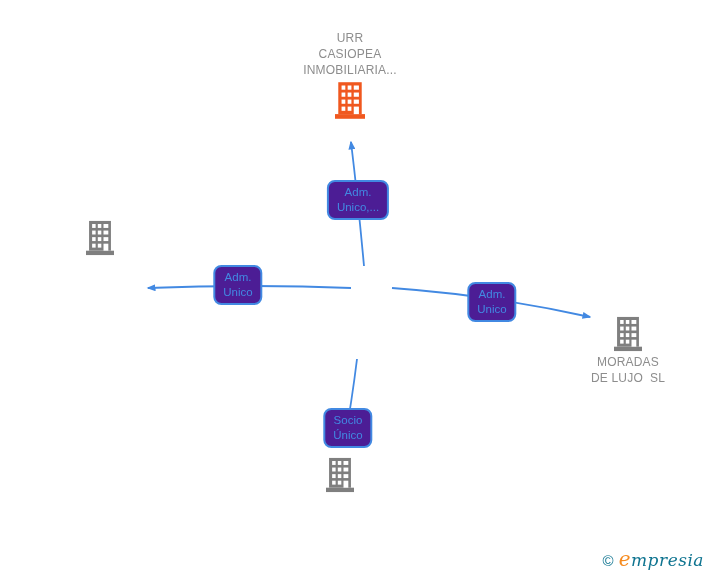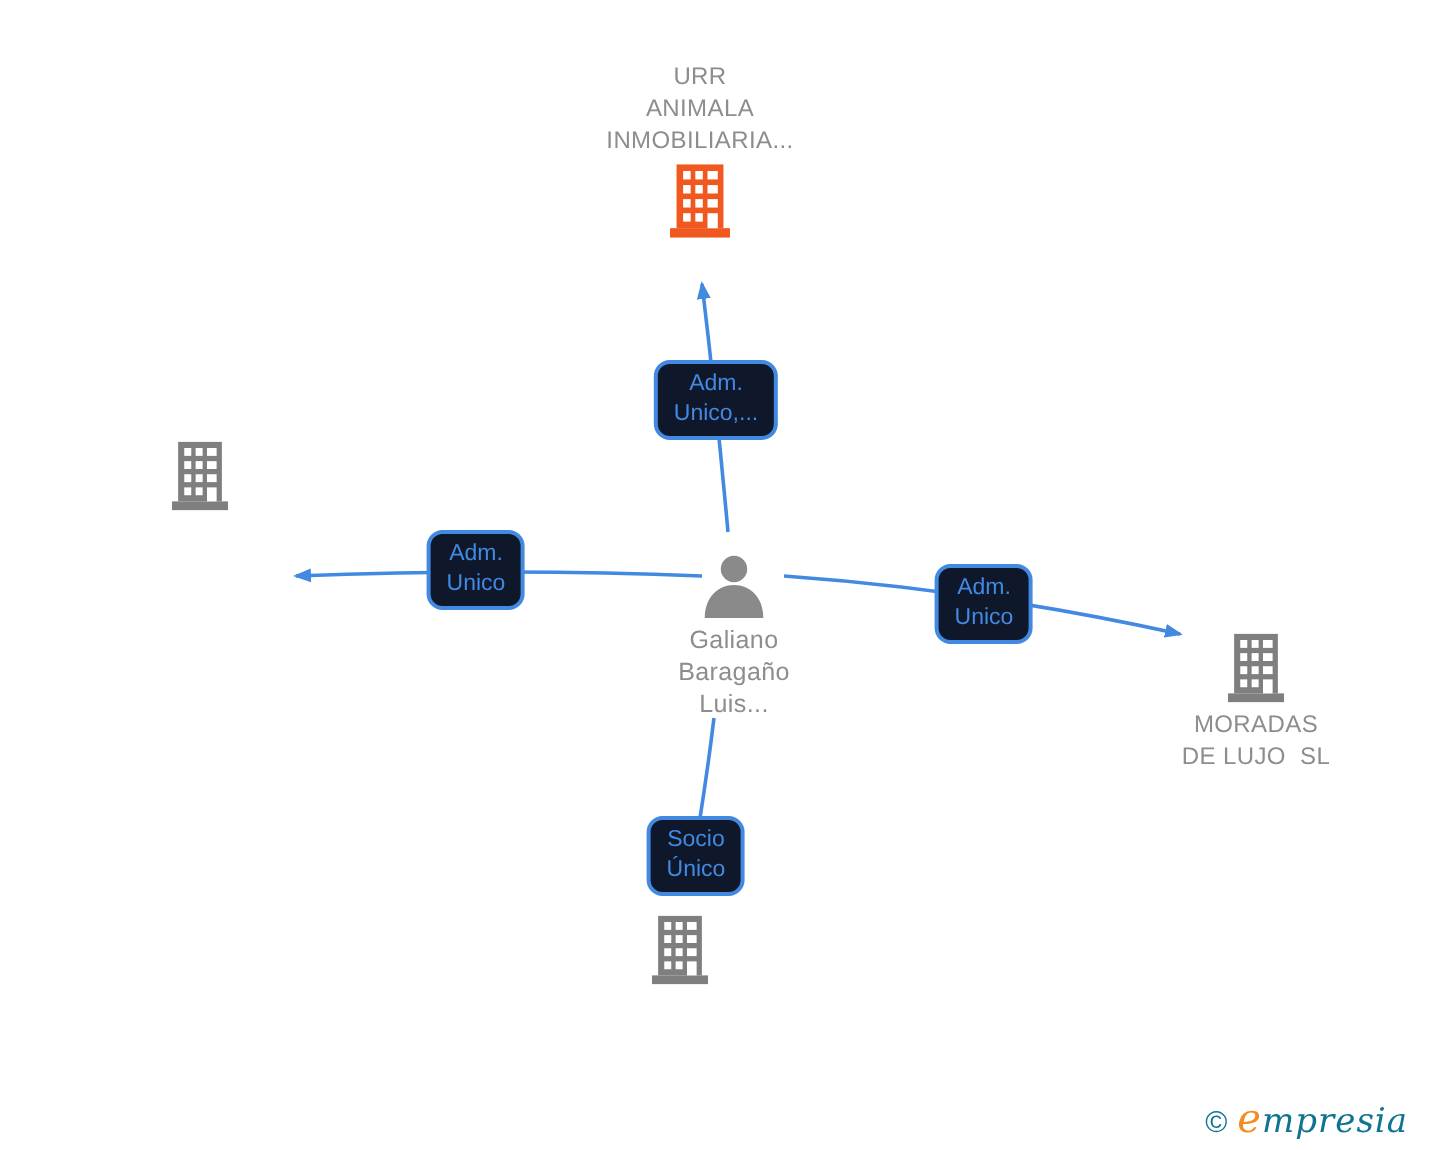--- a/index.html
+++ b/index.html
@@ -44,21 +44,21 @@
   .node.company .name { font-size: 12px; }
   .node.person .name { font-size: 12.5px; line-height: 16px; }
   .node .icon { display: block; }
   .gap-above-icon { height: 3px; }
   .gap-above-name { height: 2px; }
 
   .relation-badge {
     position: absolute;
     transform: translate(-50%, -50%);
     z-index: 3;
-    background: #0f172a;
+    background: #4c1d95;
     border: 2px solid #4289e2;
     border-radius: 8px;
     color: #4289e2;
     font-size: 11.5px;
     line-height: 15px;
     padding: 3px 8px;
     text-align: center;
     cursor: pointer;
   }
   .relation-badge span { display: block; white-space: pre; }
@@ -103,21 +103,21 @@
     </defs>
     <path class="edge-path" d="M 364 266 Q 358 200 351 142" marker-end="url(#arrowhead)"></path>
     <path class="edge-path" d="M 351 288 Q 250 284 148 288" marker-end="url(#arrowhead)"></path>
     <path class="edge-path" d="M 392 288 Q 490 295 590 317" marker-end="url(#arrowhead)"></path>
     <path class="edge-path" d="M 357 359 Q 352 400 344 445" marker-end="url(#arrowhead)"></path>
   </svg>
 
   <div class="node company" style="left:350px; top:30px;">
     <div class="name">
       <span>URR</span>
-      <span>ANIMALA</span>
+      <span>CASIOPEA</span>
       <span>INMOBILIARIA...</span>
     </div>
     <div class="gap-above-icon"></div>
     <svg class="icon" width="30" height="39" viewBox="0 0 32 39">
       <rect x="0" y="34" width="32" height="5" fill="#f0581f"></rect>
       <rect x="3.5" y="0" width="25" height="34" fill="#f0581f"></rect>
       <g fill="#ffffff">
         <rect x="7" y="3.5" width="4" height="4.5"></rect>
           <rect x="13.5" y="3.5" width="4" height="4.5"></rect>
           <rect x="20" y="3.5" width="5.5" height="4.5"></rect>
@@ -149,32 +149,20 @@
         <rect x="7" y="18.5" width="4" height="4.5"></rect>
           <rect x="13.5" y="18.5" width="4" height="4.5"></rect>
           <rect x="20" y="18.5" width="5.5" height="4.5"></rect>
         <rect x="7" y="26" width="4" height="4.5"></rect>
           <rect x="13.5" y="26" width="4" height="4.5"></rect>
           <rect x="20" y="26" width="5.5" height="8"></rect>
       </g>
     </svg>
   </div>
 
-  <div class="node person" style="left:367px; top:276px;">
-    <svg class="icon" width="34" height="34" viewBox="0 0 36 34">
-      <circle cx="18" cy="8" r="7" fill="#8a8a8a"></circle>
-      <path d="M 2.5 34 C 2.5 23 9.5 16.5 18 16.5 C 26.5 16.5 33.5 23 33.5 34 Z" fill="#8a8a8a"></path>
-    </svg>
-    <div class="gap-above-name"></div>
-    <div class="name">
-      <span>Galiano</span>
-      <span>Baragaño</span>
-      <span>Luis...</span>
-    </div>
-  </div>
 
   <div class="node company" style="left:628px; top:316px;">
     <svg class="icon" width="28" height="36" viewBox="0 0 32 39">
       <rect x="0" y="34" width="32" height="5" fill="#7f7f7f"></rect>
       <rect x="3.5" y="0" width="25" height="34" fill="#7f7f7f"></rect>
       <g fill="#ffffff">
         <rect x="7" y="3.5" width="4" height="4.5"></rect>
           <rect x="13.5" y="3.5" width="4" height="4.5"></rect>
           <rect x="20" y="3.5" width="5.5" height="4.5"></rect>
         <rect x="7" y="11" width="4" height="4.5"></rect>

